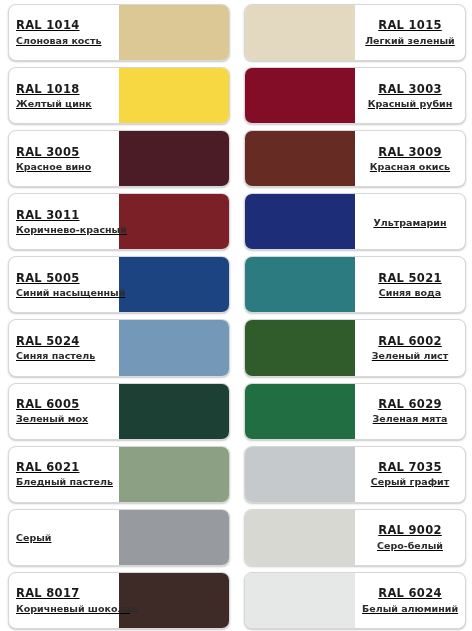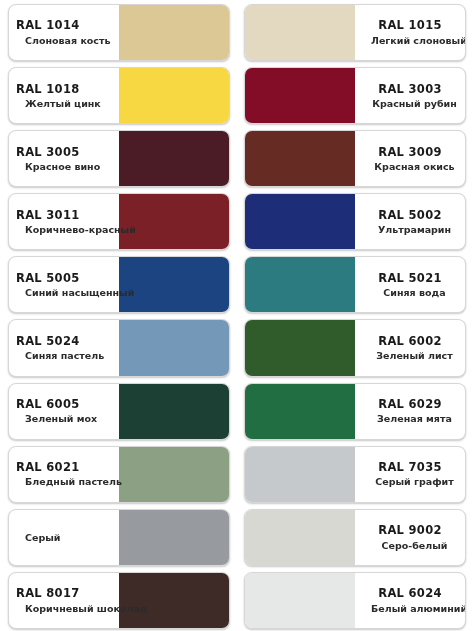--- a/index.html
+++ b/index.html
@@ -13,20 +13,21 @@
     font-family: "DejaVu Sans", "Liberation Sans", sans-serif;
     overflow: hidden;
   }
 
   .palette-grid {
     display: grid;
     grid-template-columns: 236px 236px;
     grid-template-rows: repeat(10, 63.1px);
     width: 472px;
     height: 631px;
+    text-decoration: underline;
   }
 
   .swatch-cell {
     position: relative;
     box-sizing: border-box;
     padding: 4px 8px 4px 8px;
   }
 
   .card {
     position: relative;
@@ -74,21 +75,20 @@
     color: #1a1a1a;
     letter-spacing: 0.3px;
     white-space: nowrap;
   }
   .ral-name {
     font-size: 9.5px;
     font-weight: bold;
     color: #2b2b2b;
     margin-top: 2px;
     white-space: nowrap;
-    margin-left: 9px;
   }
 </style>
 </head>
 <body>
 
 <div class="palette-grid">
 
 <div class="swatch-cell col-left">
       <div class="card">
         <div class="label-wrap">
@@ -96,21 +96,21 @@
           <div class="ral-name">Слоновая кость</div>
         </div>
         <div class="color-block" style="background: rgb(219, 200, 148);"></div>
       </div>
     </div>
     <div class="swatch-cell col-right">
       <div class="card">
         <div class="color-block" style="background: rgb(227, 216, 192);"></div>
         <div class="label-wrap">
           <div class="ral-code">RAL 1015</div>
-          <div class="ral-name">Легкий слоновый</div>
+          <div class="ral-name">Легкий зеленый</div>
         </div>
       </div>
     </div>
     <div class="swatch-cell col-left">
       <div class="card">
         <div class="label-wrap">
           <div class="ral-code">RAL 1018</div>
           <div class="ral-name">Желтый цинк</div>
         </div>
         <div class="color-block" style="background: rgb(247, 216, 66);"></div>
@@ -149,21 +149,20 @@
           <div class="ral-code">RAL 3011</div>
           <div class="ral-name">Коричнево-красный</div>
         </div>
         <div class="color-block" style="background: rgb(123, 32, 38);"></div>
       </div>
     </div>
     <div class="swatch-cell col-right">
       <div class="card">
         <div class="color-block" style="background: rgb(29, 45, 120);"></div>
         <div class="label-wrap">
-          <div class="ral-code">RAL 5002</div>
           <div class="ral-name">Ультрамарин</div>
         </div>
       </div>
     </div>
     <div class="swatch-cell col-left">
       <div class="card">
         <div class="label-wrap">
           <div class="ral-code">RAL 5005</div>
           <div class="ral-name">Синий насыщенный</div>
         </div>

